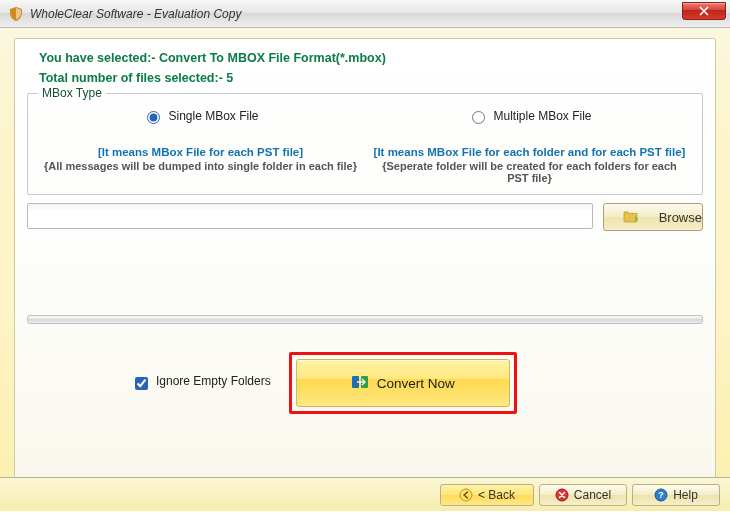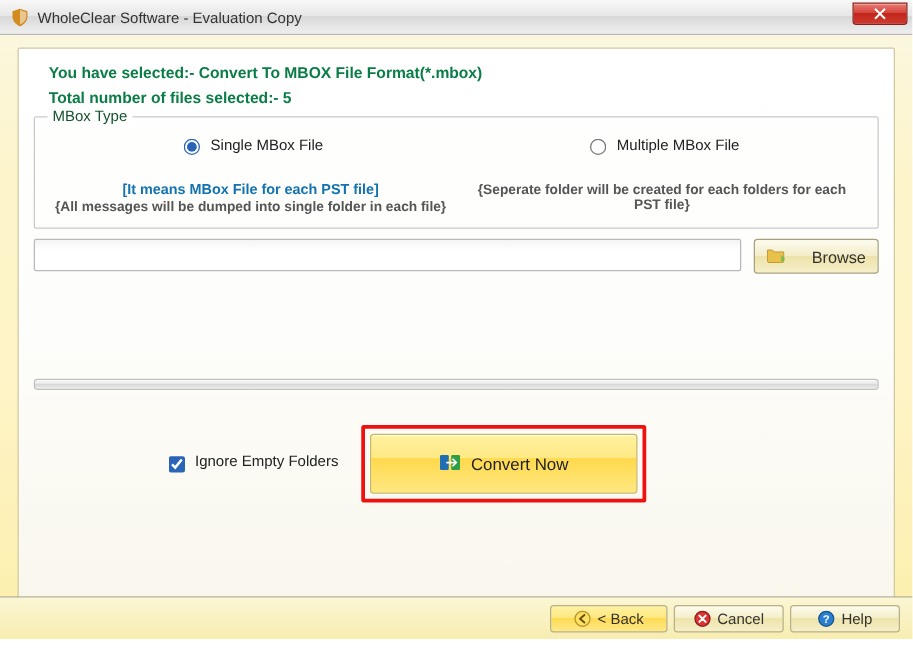--- a/index.html
+++ b/index.html
@@ -14,20 +14,21 @@
   }
 
   
   .titlebar {
     height: 28px;
     background: linear-gradient(to bottom,#f8f8f8 0%,#e6e6e6 48%,#d8d8d8 49%,#efefef 100%);
     border-bottom: 1px solid #b8b8b8;
     display: flex;
     align-items: center;
     padding: 0 4px 0 8px;
+    font-style: italic;
   }
   .titlebar .app-icon { width:16px;height:16px;margin-right:6px;display:inline-flex;align-items:center;justify-content:center;}
   .titlebar .title-text { color:#333;flex:1 1 auto;}
   .close-btn {
     width: 44px; height: 18px;
     background: linear-gradient(to bottom,#e97b74 0%,#d6453b 45%,#c0241a 46%,#d13a30 100%);
     border:1px solid #8a2019;
     border-radius: 0 0 3px 3px;
     margin-top:-5px;
     display:flex;align-items:center;justify-content:center;
@@ -88,21 +89,21 @@
     background: linear-gradient(to bottom,#f4f4f4,#ffffff 35%);
     border-radius:2px;
     padding:0 6px;
     font-size:12px;
   }
   .browse-btn {
     width:100px;height:28px;
     border:1px solid #a6a07c;
     border-radius:3px;
     background: linear-gradient(to bottom,#fdfbee,#f3edc9 48%,#ece2a9 49%,#f6efc9);
-    display:flex;align-items:center;justify-content:center;gap:20px;
+    display:flex;align-items:center;justify-content:flex-end;gap:20px;
     cursor:pointer;font-size:13px;color:#333;
   }
 
   .divider-bar {
     height: 9px;
     margin-top: 84px;
     border:1px solid #c1c1c1;
     border-radius:3px;
     background: linear-gradient(to bottom,#fafafa,#e5e5e5 48%,#d7d7d7 49%,#ededed);
   }
@@ -179,20 +180,21 @@
             <span>Single MBox File</span>
           </label>
           <div class="desc-bold">[It means MBox File for each PST file]</div>
           <div class="desc-small">{All messages will be dumped into single folder in each file}</div>
         </div>
         <div class="radio-col">
           <label class="radio-label">
             <input type="radio" name="mboxtype" style="">
             <span>Multiple MBox File</span>
           </label>
+          <div class="desc-bold">[It means MBox File for each folder and for each PST file]</div>
           <div class="desc-small">{Seperate folder will be created for each folders for each PST file}</div>
         </div>
       </div>
     </div>
 
     <div class="output-row">
       <input class="output-input" type="text" value="" style="">
       <div class="browse-btn">
         <span>
           <svg viewBox="0 0 16 14" width="16" height="14">

